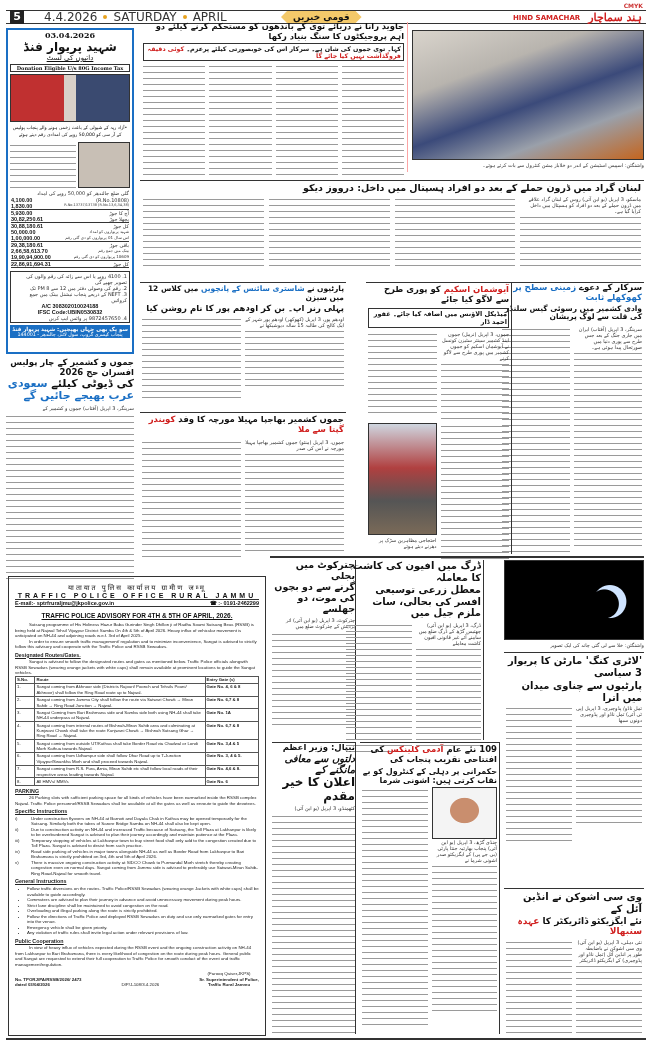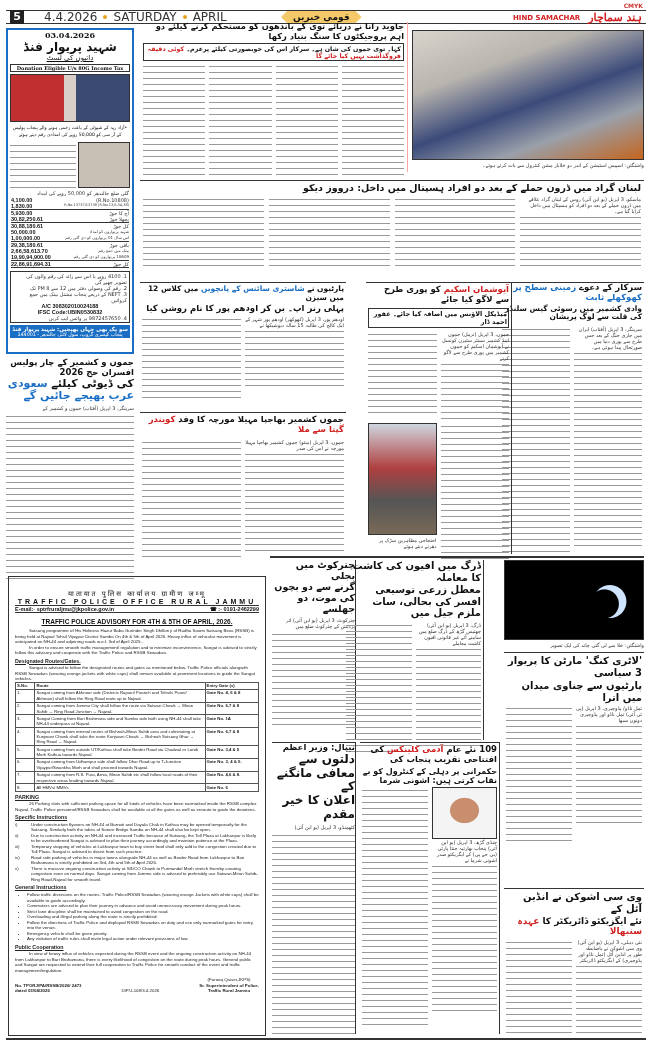--- a/index.html
+++ b/index.html
@@ -126,21 +126,21 @@
 <div class="abs" style="left:6px; top:358px; width:128px; height:216px;">
   <div class="rtl h" style="font-size:8.5px;">جموں و کشمیر کے چار پولیس افسران حج 2026</div>
   <div class="rtl h" style="font-size:11px;">
     <span>کی ڈیوٹی کیلئے</span>
     <span class="blue">سعودی عرب بھیجے جائیں گے</span>
   </div>
   <div class="rtl caption" style="margin-top:2px;">سرینگر، 3 اپریل (آفتاب) جموں و کشمیر کے</div>
   <div class="lines" style="height:168px; margin-top:2px;"></div>
 </div>
 
-<div class="abs" style="left:8px; top:576px; width:258px; height:460px; border:1px solid #333; padding:12px 6px;">
+<div class="abs" style="left:8px; top:576px; width:258px; height:460px; border:1px solid #333; padding:6px 6px;">
   <div style="text-align:center; font-size:7px; letter-spacing:2px;">यातायात पुलिस कार्यालय ग्रामीण जम्मू</div>
   <div style="text-align:center; font-size:7px; font-weight:bold; letter-spacing:3px; font-family:'Liberation Sans',sans-serif; border-bottom:0.5px solid #333;">TRAFFIC POLICE OFFICE RURAL JAMMU</div>
   <div style="display:flex; justify-content:space-between; font-size:5.5px; font-weight:bold; font-family:'Liberation Sans',sans-serif; border-bottom:0.5px solid #333;">
     <span>E-mail:- sptrfruraljmu@jkpolice.gov.in</span>
     <span>☎ :- 0191-2462299</span>
   </div>
   <div style="text-align:center; font-size:6.5px; font-weight:bold; text-decoration:underline; font-family:'Liberation Sans',sans-serif; margin:5px 0 3px;">TRAFFIC POLICE ADVISORY FOR 4TH &amp; 5TH OF APRIL, 2026.</div>
   <div class="adv-body">
     <p style="text-indent:14px;">Satsang programme of His Holiness Hazur Baba Gurinder Singh Dhillon ji of Radha Soami Satsang Beas (RSSB) is being held at Najwal Tehsil Vijaypur District Samba On 4th &amp; 5th of April 2026. Heavy influx of vehicular movement is anticipated on NH-44 and adjoining roads w.e.f. 3rd of April 2025..</p>
     <p style="text-indent:14px;">In order to ensure smooth traffic management/ regulation and to minimize inconvenience, Sangat is advised to strictly follow this advisory and cooperate with the Traffic Police and RSSB Sewadars.</p>
@@ -376,21 +376,21 @@
     <div style="flex:1;">
         <div class="rtl caption">تمل ناڈو/ پڈوچیری، 3 اپریل (پی ٹی آئی) تمل ناڈو اور پڈوچیری دونوں سبھا</div>
         <div class="lines" style="height:105px;"></div>
       </div>
     <div class="lines" style="flex:1; height:140px;"></div>
   </div>
 </div>
 
 <div class="abs" style="left:272px; top:742px; width:84px; height:292px; border-right:1px solid #333; border-top:1px solid #333;">
   <div class="rtl h" style="font-size:8.5px;">نیپال: وزیر اعظم</div>
-  <div class="rtl h" style="font-size:12px;">دلتوں سے معافی مانگنے کے</div>
+  <div class="rtl h" style="font-size:10px;font-style:italic;">دلتوں سے معافی مانگنے کے</div>
   <div class="rtl h" style="font-size:12px;">اعلان کا خیر مقدم</div>
   <div class="rtl caption" style="margin-top:2px;">کٹھمنڈو، 3 اپریل (یو این آئی)</div>
   <div class="lines" style="height:220px; margin-top:2px;"></div>
 </div>
 
 <div class="abs" style="left:360px; top:742px; width:140px; height:292px; border-top:1px solid #333; border-right:1px solid #333;">
   <div class="rtl h" style="font-size:8.5px; padding:2px;">
     <span>109 نئے عام</span>
     <span class="red">آدمی کلینکس</span>
     <span>کی افتتاحی تقریب پنجاب کی</span>

